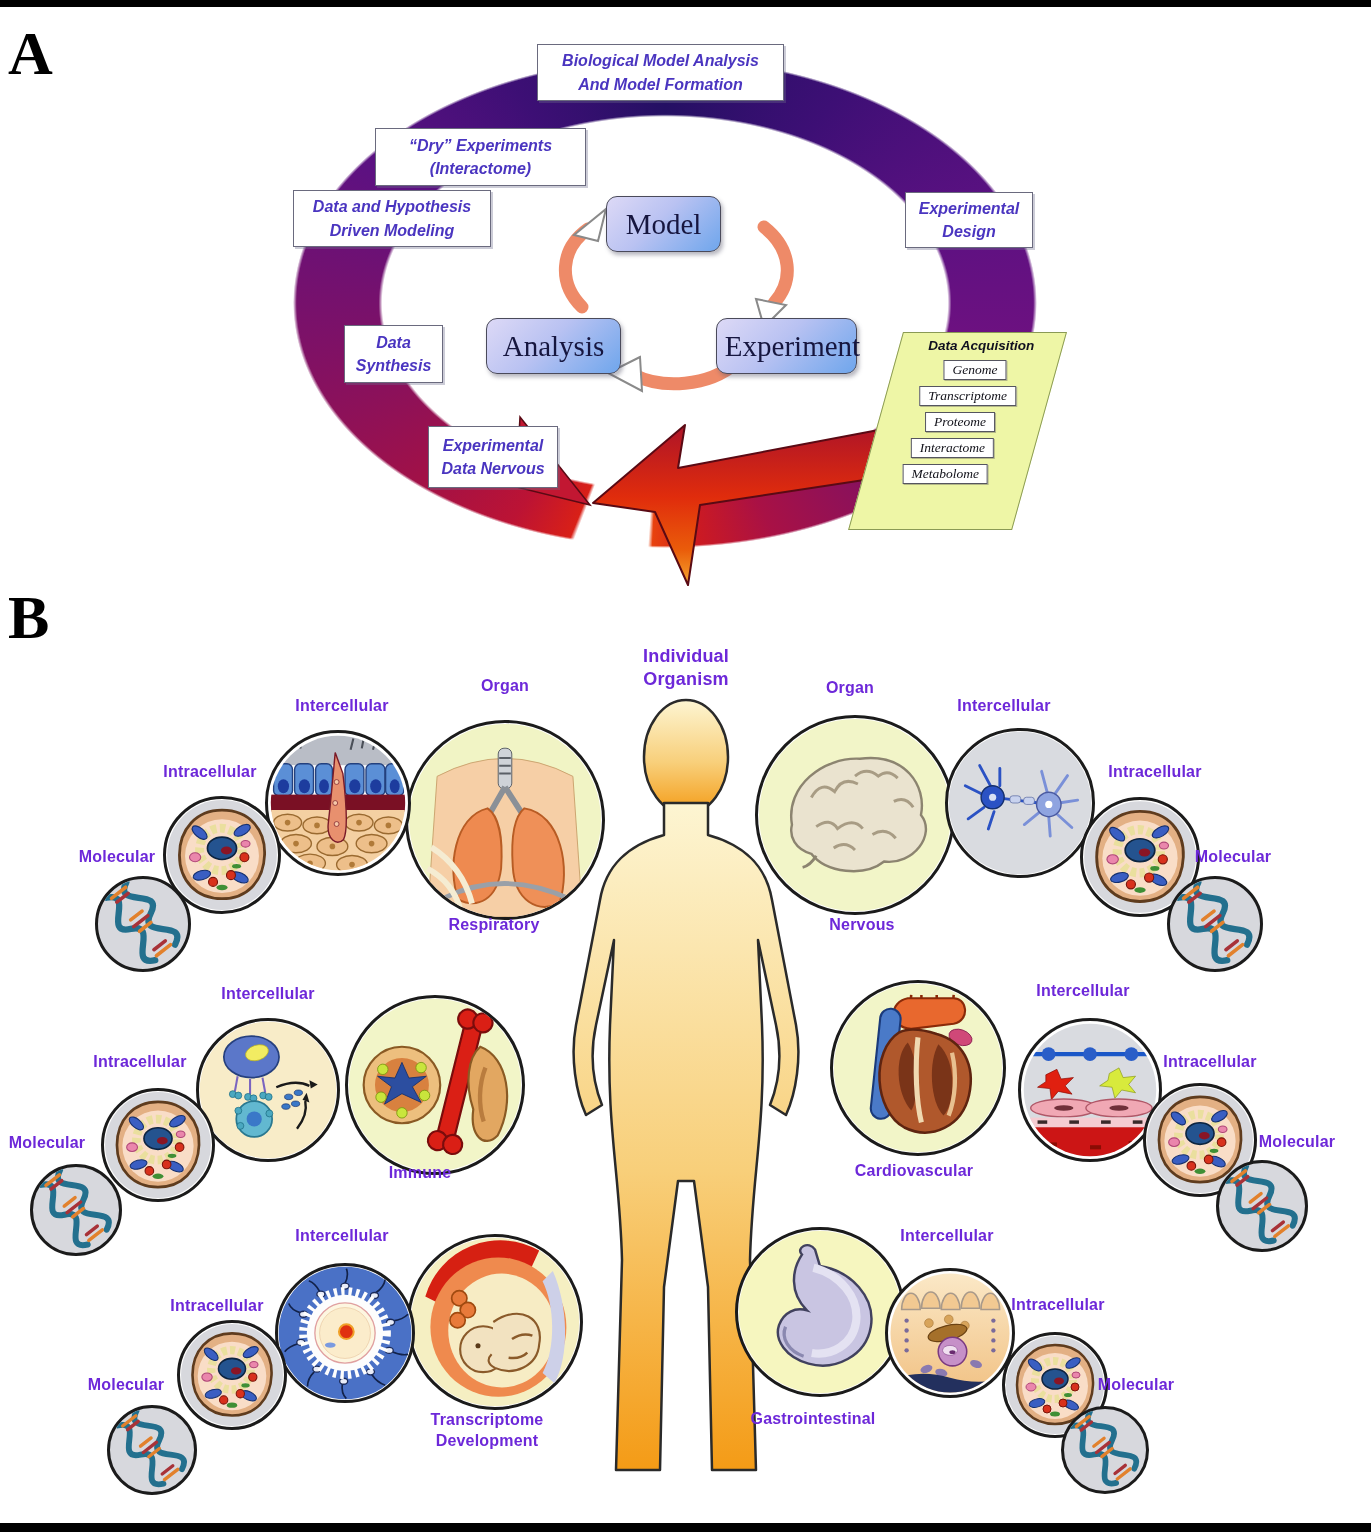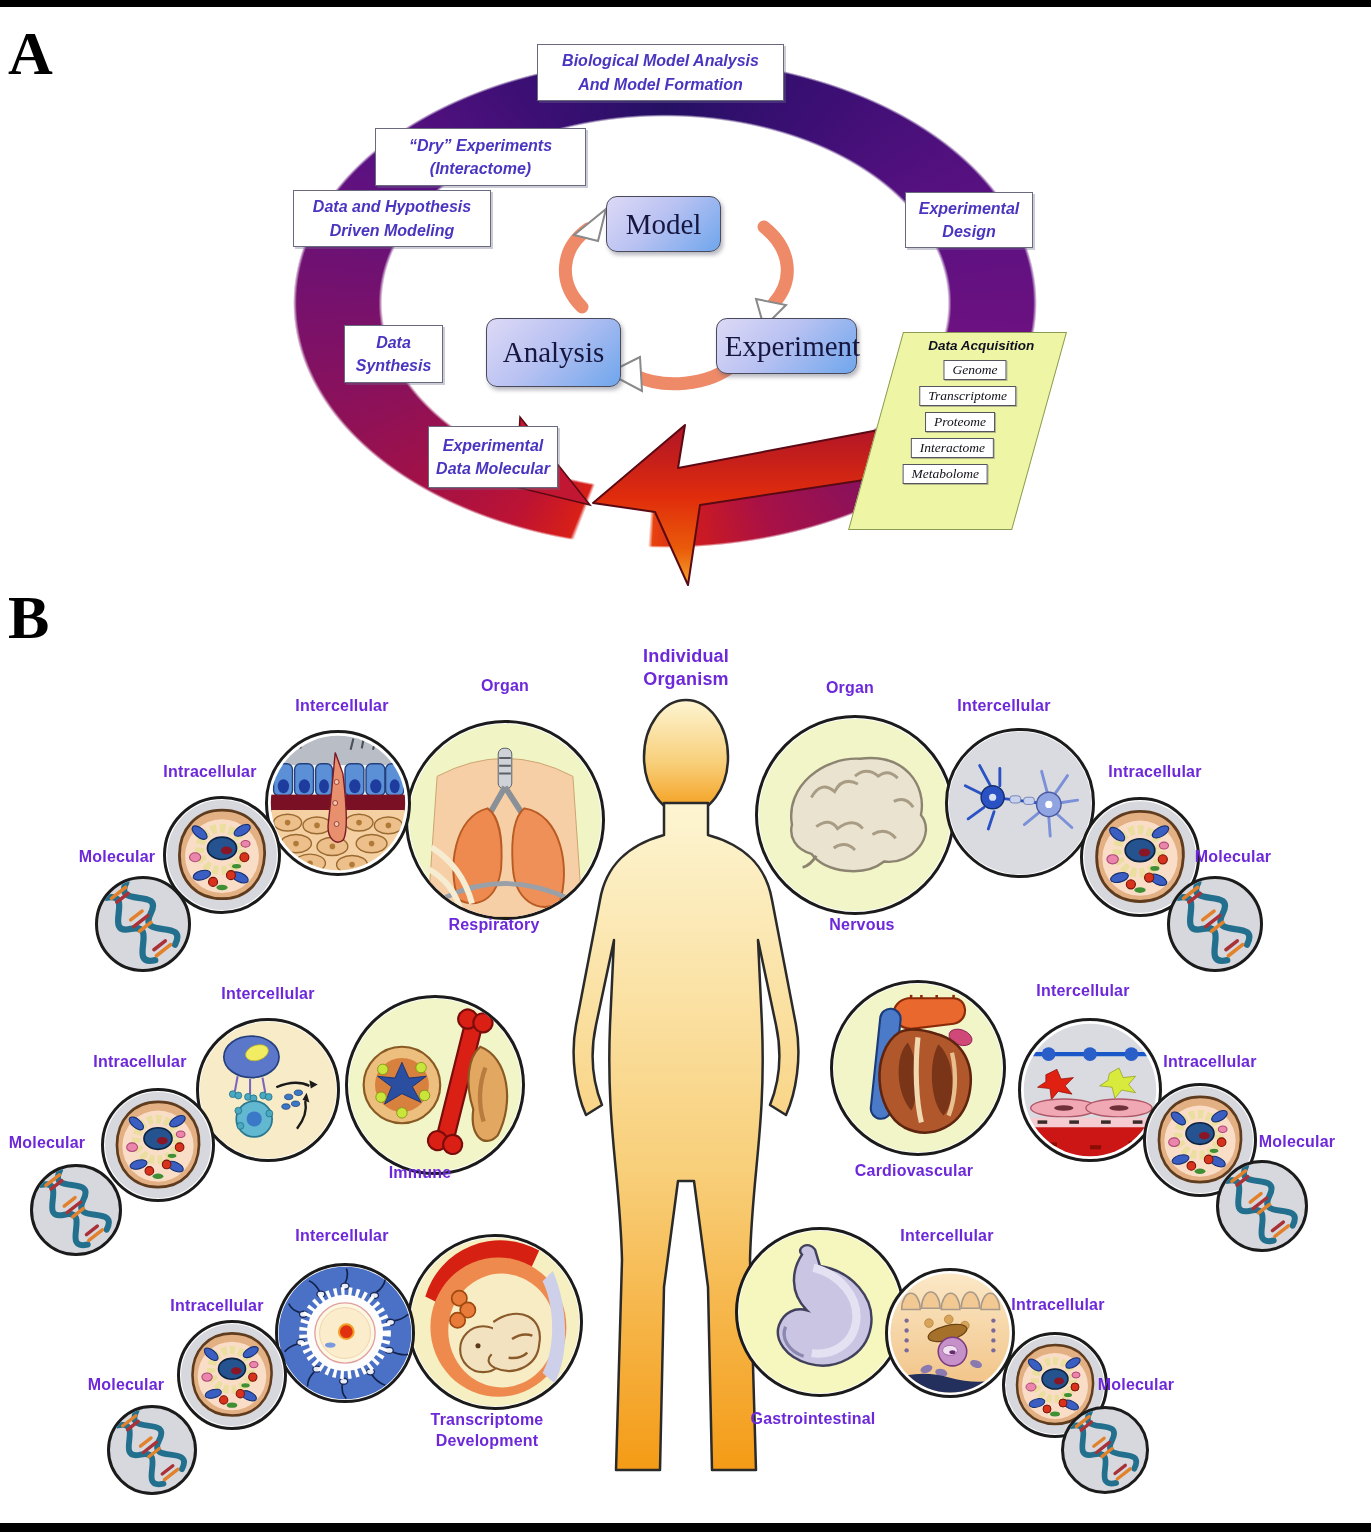--- a/index.html
+++ b/index.html
@@ -36,21 +36,21 @@
   #bxDhm{left:293px;top:190px;width:198px;height:57px;}
   #bxExd{left:905px;top:192px;width:128px;height:56px;}
   #bxDs{left:344px;top:325px;width:99px;height:58px;}
   #bxEda{left:428px;top:426px;width:130px;height:62px;}
   .node{position:absolute;border:1.6px solid #4a4a5a;border-radius:11px;
         background:linear-gradient(135deg,#ddd9f6 0%,#b9c2f2 45%,#6fa6ec 100%);
         color:#16163f;font-family:"Liberation Serif",serif;font-size:29px;
         display:flex;align-items:center;justify-content:center;
         box-shadow:2px 3px 4px rgba(90,90,110,.45);box-sizing:border-box;}
   #ndModel{left:606px;top:196px;width:115px;height:56px;}
-  #ndAnalysis{left:486px;top:318px;width:135px;height:69px;}
+  #ndAnalysis{left:486px;top:318px;width:135px;height:56px;}
   #ndExperiment{left:716px;top:318px;width:141px;height:56px;padding-left:12px;}
   #acq{position:absolute;left:903px;top:332px;width:164px;height:198px;
        background:#eef6a6;border:1.4px solid #8a9a55;transform:skewX(-15.5deg);
        transform-origin:top left;display:flex;flex-direction:column;align-items:center;
        padding-top:5px;box-sizing:border-box;}
   #acqTitle{font-weight:bold;font-style:italic;font-size:13.5px;color:#101020;
             transform:skewX(15.5deg);margin-bottom:4px;}
   .acq-item{background:#fff;border:1.2px solid #55555f;box-shadow:1px 1px 0 rgba(90,90,90,.4);
             transform:skewX(15.5deg);margin:3px 0;padding:1px 8px;
             font-family:"Liberation Serif",serif;font-style:italic;font-size:13.5px;color:#101018;}
@@ -175,21 +175,21 @@
   <div class="abox" id="bxExd">
     <span>Experimental</span>
     <span>Design</span>
   </div>
   <div class="abox" id="bxDs">
     <span>Data</span>
     <span>Synthesis</span>
   </div>
   <div class="abox" id="bxEda">
     <span>Experimental</span>
-    <span>Data Molecular</span>
+    <span>Data Nervous</span>
   </div>
 
   <div class="node" id="ndModel">
     <span>Model</span>
     </div>
   <div class="node" id="ndAnalysis">
     <span>Analysis</span>
     </div>
   <div class="node" id="ndExperiment" style="left:716px;top:318px;width:141px;height:56px;position:absolute;">
     <span>Experiment</span>

